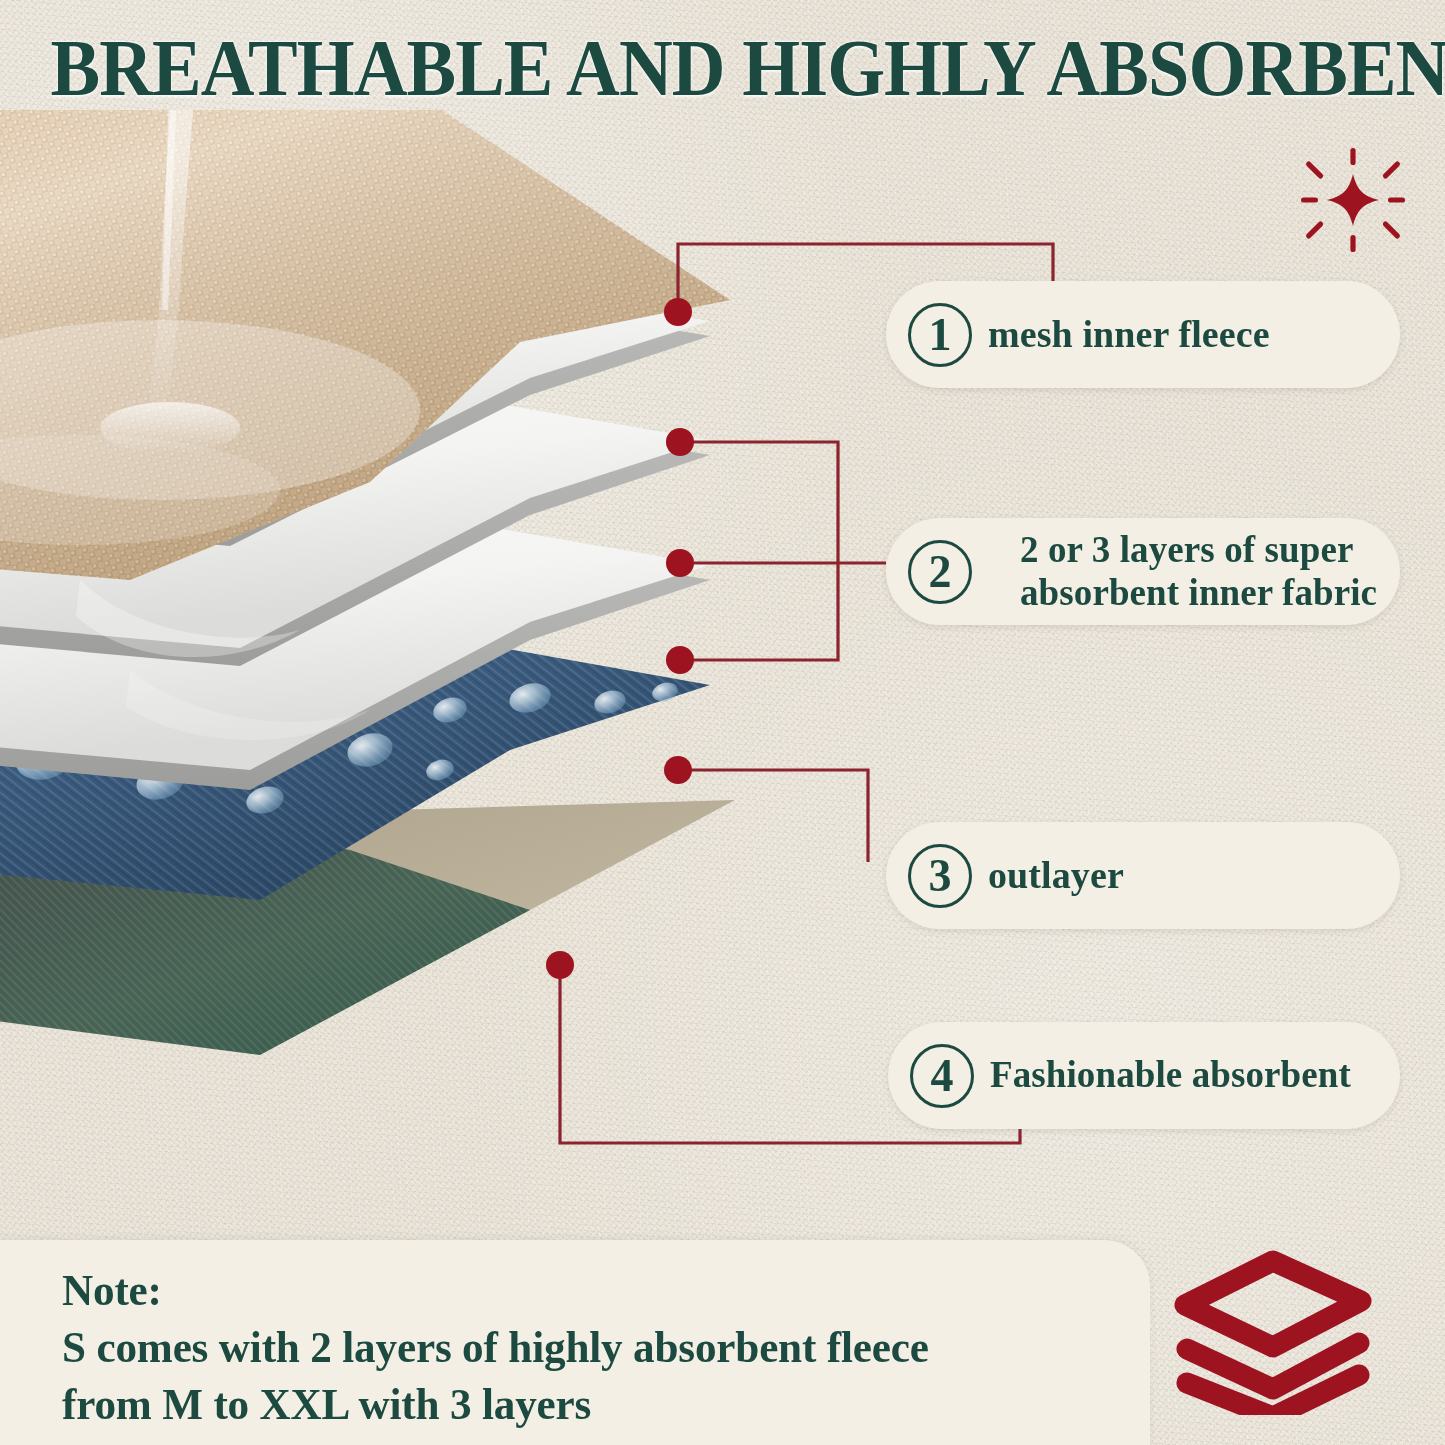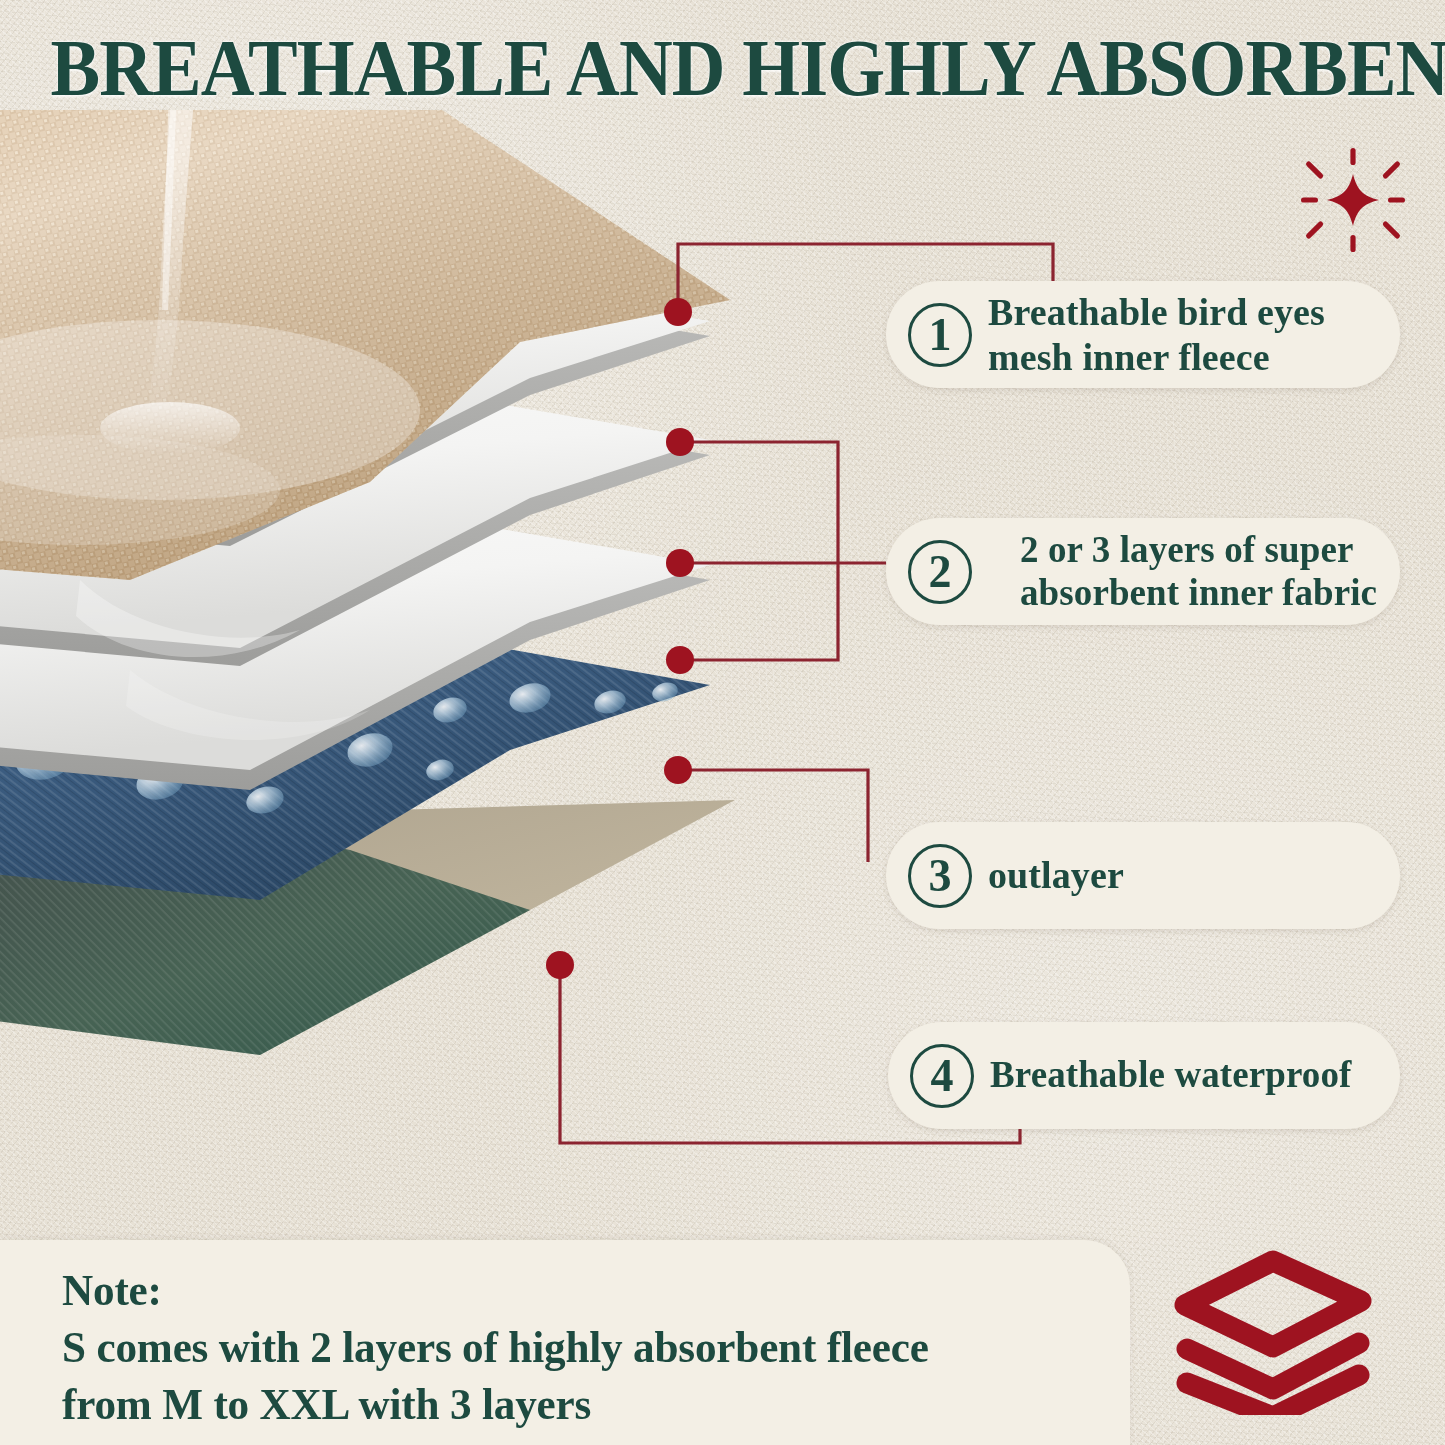--- a/index.html
+++ b/index.html
@@ -73,20 +73,21 @@
   #pill2 .txt{font-size:37px;margin-left:32px;}
 
   
   #sparkle{position:absolute;left:1301px;top:148px;width:104px;height:104px;z-index:25;}
 
   
   #note{
     position:absolute;left:0;top:1240px;width:1130px;height:205px;z-index:28;
     background:#f3efe5;border-top-right-radius:46px;
     box-shadow:0 -2px 7px rgba(120,108,88,.10);
+    padding-left:20px;
   }
   #note .body{
     position:absolute;left:62px;top:22px;
     color:#1d4a40;font-family:"Liberation Serif",serif;font-weight:700;
     font-size:45px;line-height:1.27;letter-spacing:-.2px;
   }
   #note .body span{display:block;white-space:nowrap;transform:scaleX(.96);transform-origin:left center;}
 
   
   #layers-icon{position:absolute;left:1163px;top:1243px;width:220px;height:172px;z-index:29;}
@@ -265,21 +266,20 @@
       <circle cx="680" cy="563" r="14"></circle>
       <circle cx="680" cy="660" r="14"></circle>
       <circle cx="678" cy="770" r="14"></circle>
       <circle cx="560" cy="965" r="14"></circle>
     </g>
   </svg>
 
   <div class="pill" id="pill1">
     <div class="num">1</div>
     <div class="txt">
-      <span>Breathable bird eyes</span>
       <span>mesh inner fleece</span>
     </div>
   </div>
 
   <div class="pill" id="pill2">
     <div class="num">2</div>
     <div class="txt">
       <span>2 or 3 layers of super</span>
       <span>absorbent inner fabric</span>
     </div>
@@ -288,21 +288,21 @@
   <div class="pill" id="pill3">
     <div class="num">3</div>
     <div class="txt">
       <span>outlayer</span>
     </div>
   </div>
 
   <div class="pill" id="pill4">
     <div class="num">4</div>
     <div class="txt">
-      <span>Breathable waterproof</span>
+      <span>Fashionable absorbent</span>
     </div>
   </div>
 
   <div id="note">
     <div class="body">
       <span>Note:</span>
       <span>S comes with 2 layers of highly absorbent fleece</span>
       <span>from M to XXL with 3 layers</span>
     </div>
   </div>

